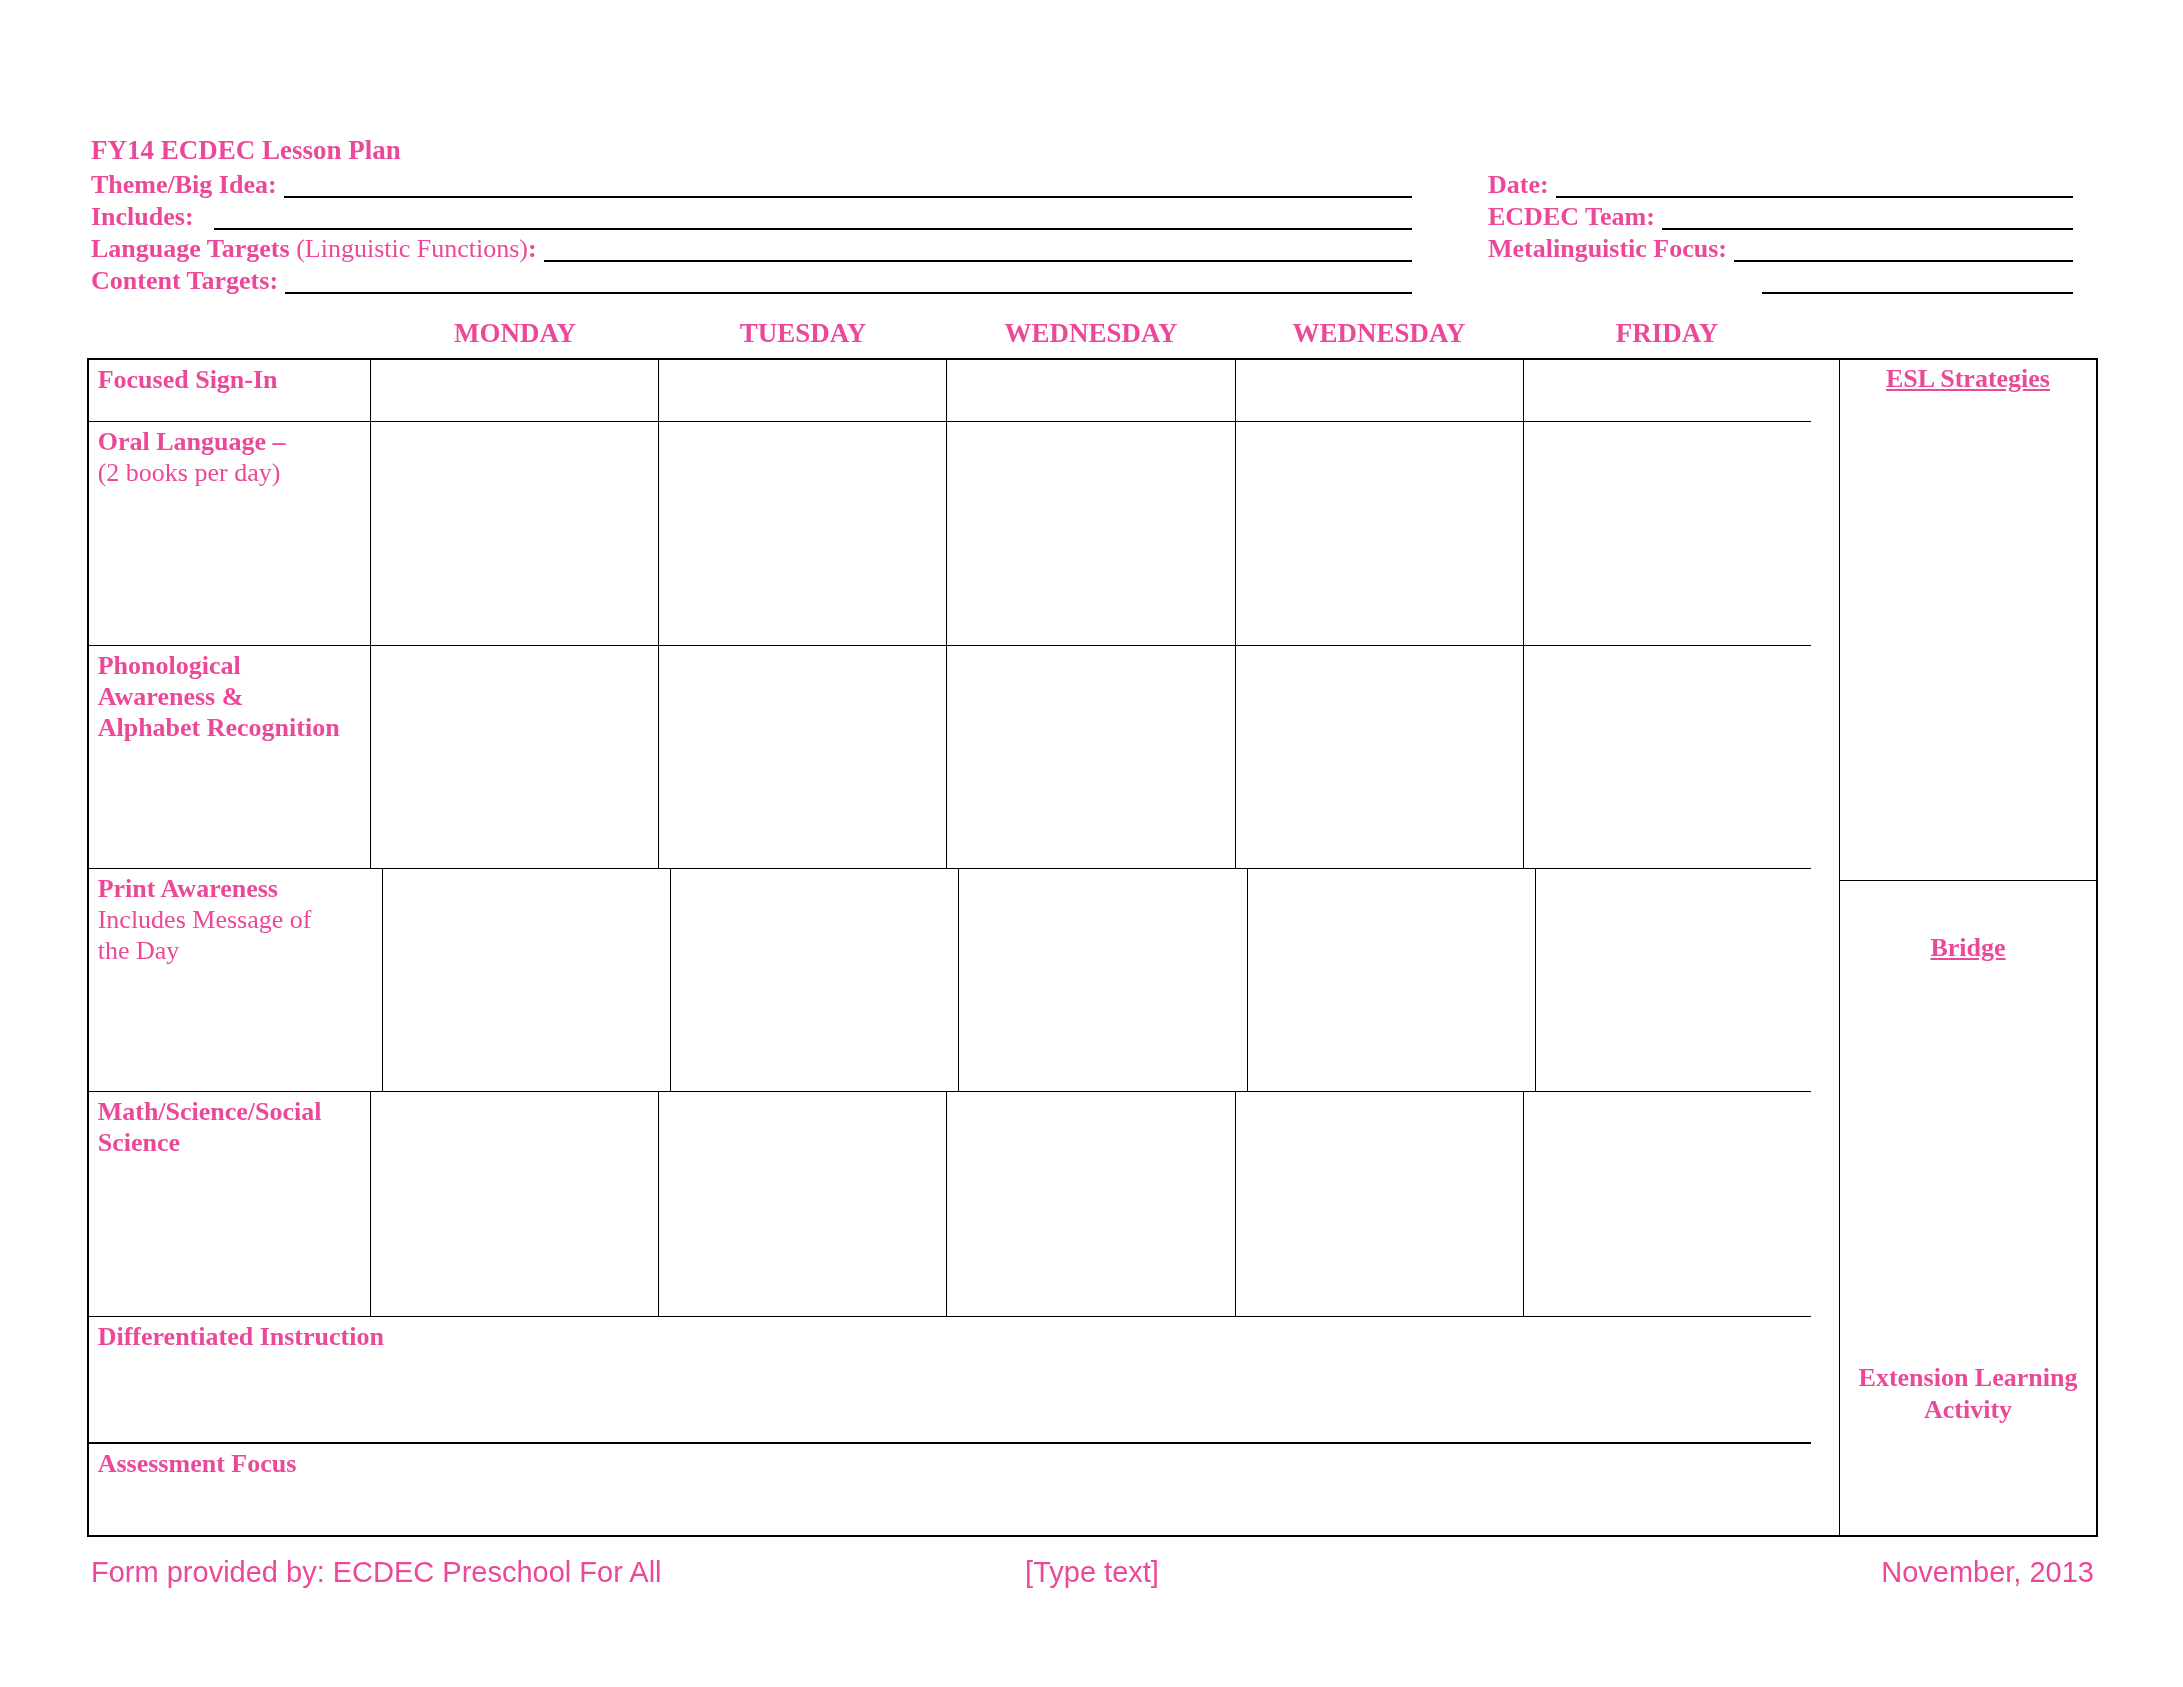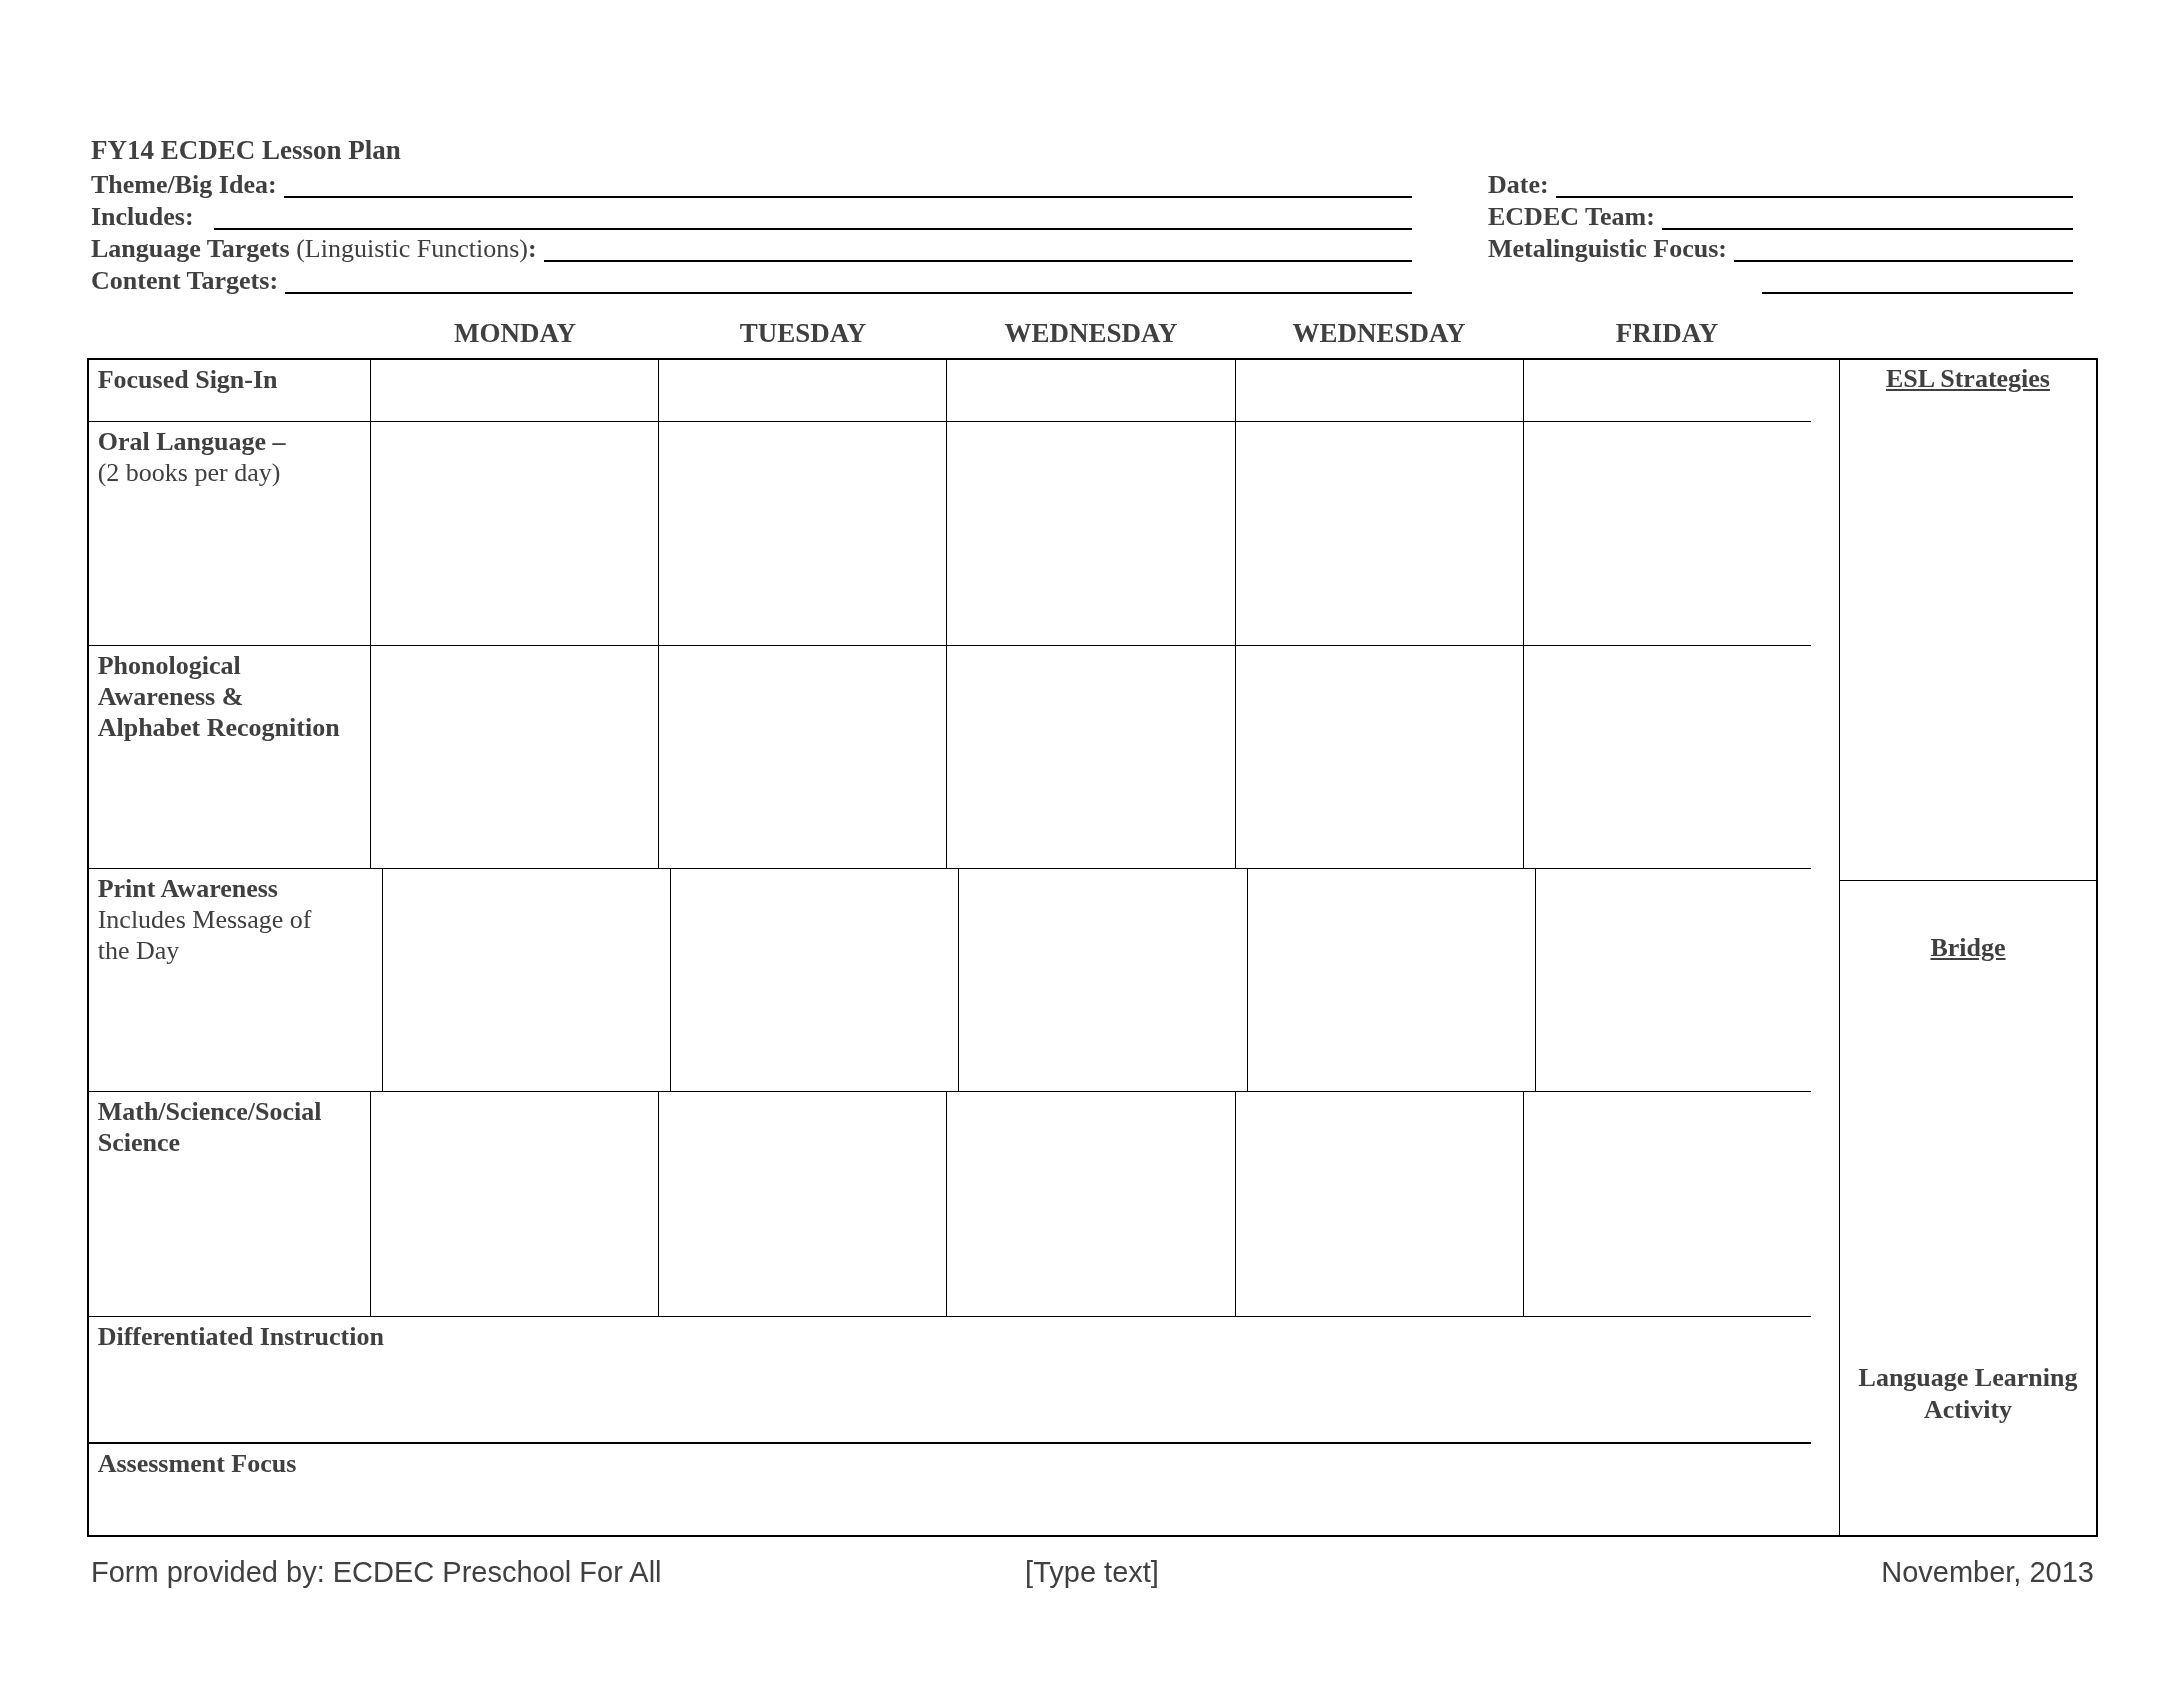--- a/index.html
+++ b/index.html
@@ -1,16 +1,16 @@
 <!DOCTYPE html>
 <html style="font-size:14px"><head>
 <meta charset="utf-8">
 <style>
   html,body{margin:0;padding:0;background:#fff;}
-  .page{position:relative;width:2184px;height:1687px;background:#fff;color:#404040;
+  .page{position:relative;width:2184px;height:1687px;background:#fff;color:#ec4899;
         font-family:"Liberation Serif","DejaVu Serif",serif;overflow:hidden;}
 
   
   .title{position:absolute;left:91px;top:135px;font-size:27px;font-weight:bold;}
   .hleft{position:absolute;left:91px;top:168px;width:1321px;}
   .hright{position:absolute;left:1488px;top:168px;width:585px;}
   .frow{display:flex;align-items:flex-end;height:32px;font-size:26px;line-height:30px;}
   .frow .b{font-weight:bold;white-space:pre;}
   .frow .r{font-weight:normal;white-space:pre;}
   .fline{flex:1;border-bottom:2.6px solid #000;margin-left:7px;margin-bottom:1.7px;height:0;}
@@ -190,21 +190,21 @@
         <span class="lbl">Assessment Focus</span>
       </div>
     </div>
 
     <div class="psection-right">
       <div class="esl-cell">
         <span class="lbl">ESL Strategies</span>
       </div>
       <div class="bridge-cell">
         <span class="lbl">Bridge</span>
-        <div class="extension">Language Learning Activity</div>
+        <div class="extension">Extension Learning Activity</div>
       </div>
     </div>
 
   </div>
 
   <div class="footer-left f-sans">Form provided by: ECDEC Preschool For All</div>
   <div class="footer-center f-sans">[Type text]</div>
   <div class="footer-right f-sans">November, 2013</div>
 
 </div>

